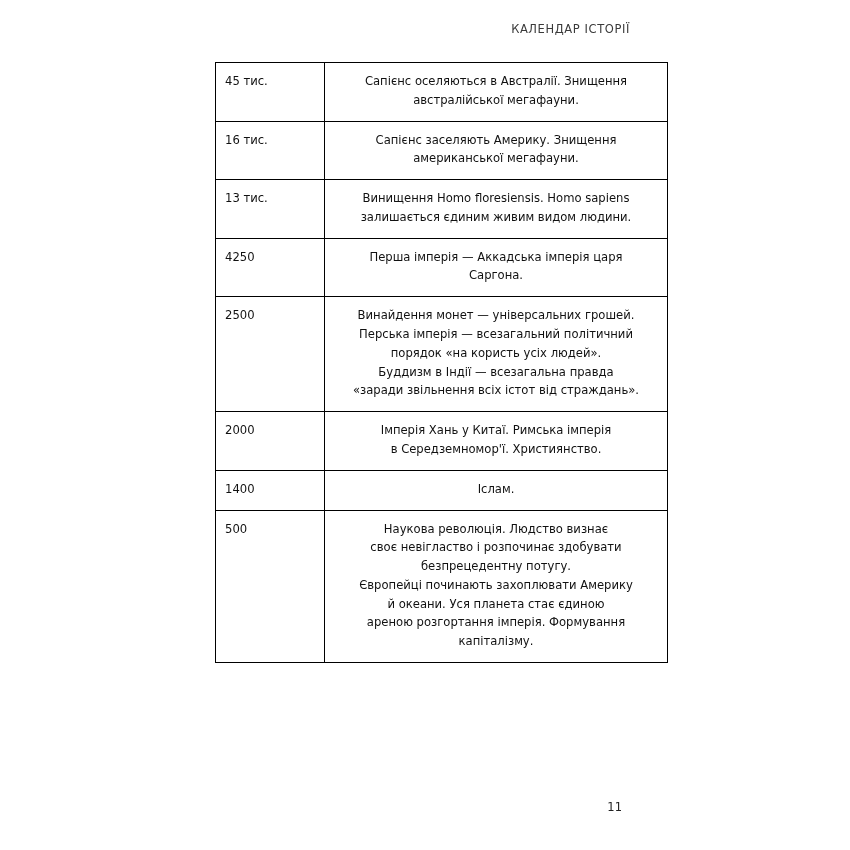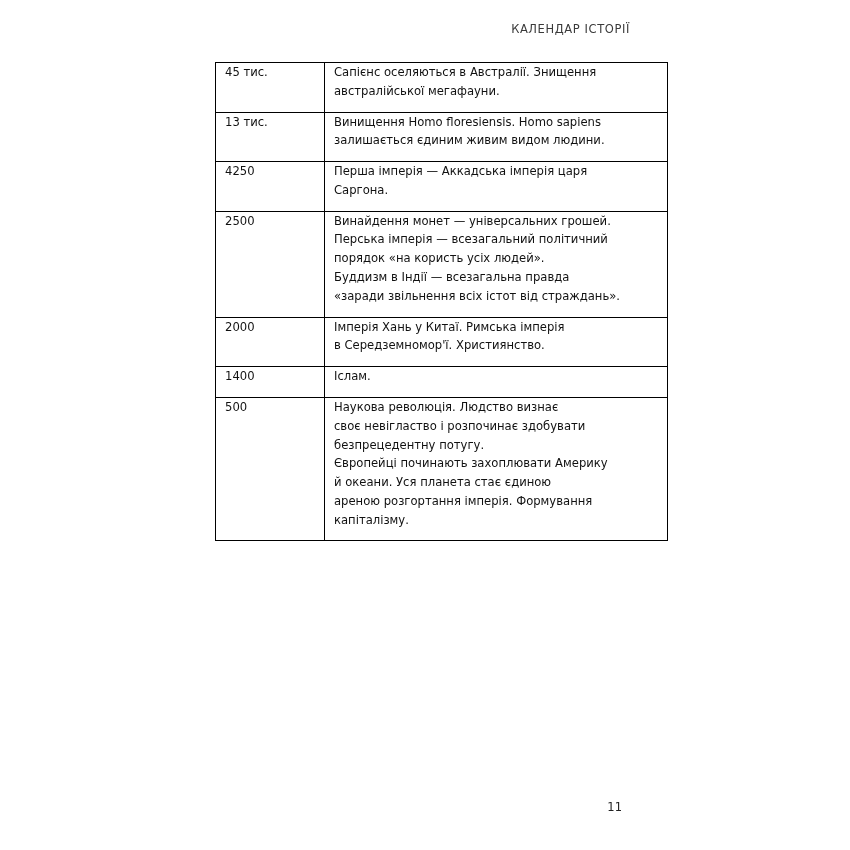--- a/index.html
+++ b/index.html
@@ -38,35 +38,36 @@
     width: 414px;
   }
   table.timeline {
     border-collapse: collapse;
     width: 414px;
     table-layout: fixed;
   }
   table.timeline td {
     border: 1px solid #000000;
     vertical-align: top;
-    padding: 0 9px 11px 9px;
+    padding: 9px 9px 11px 9px;
     font-size: 11.6px;
     line-height: 1.62;
     font-family: "DejaVu Sans", sans-serif;
     color: #111111;
   }
   td.year {
     width: 90px;
     white-space: nowrap;
   }
   td.event {
     width: 324px;
   }
   td.event .line {
     display: block;
+    text-align: center;
   }
   .it {
   }
   .page-number {
     position: absolute;
     bottom: 36px;
     right: 228px;
     font-size: 11.5px;
     color: #222222;
     font-family: "DejaVu Sans", sans-serif;
@@ -80,20 +81,27 @@
   <div class="running-head">КАЛЕНДАР ІСТОРІЇ</div>
 
   <div class="table-wrap">
     <table class="timeline">
       <tbody>
           <tr>
             <td class="year">45 тис.</td>
             <td class="event">
               <span class="line">Сапієнс оселяються в Австралії. Знищення</span>
               <span class="line">австралійської мегафауни.</span>
+            </td>
+          </tr>
+          <tr>
+            <td class="year">16 тис.</td>
+            <td class="event">
+              <span class="line">Сапієнс заселяють Америку. Знищення</span>
+              <span class="line">американської мегафауни.</span>
             </td>
           </tr>
           <tr>
             <td class="year">13 тис.</td>
             <td class="event">
               <span class="line">Винищення <span class="it">Homo floresiensis</span>. <span class="it">Homo sapiens</span></span>
               <span class="line">залишається єдиним живим видом людини.</span>
             </td>
           </tr>
           <tr>

